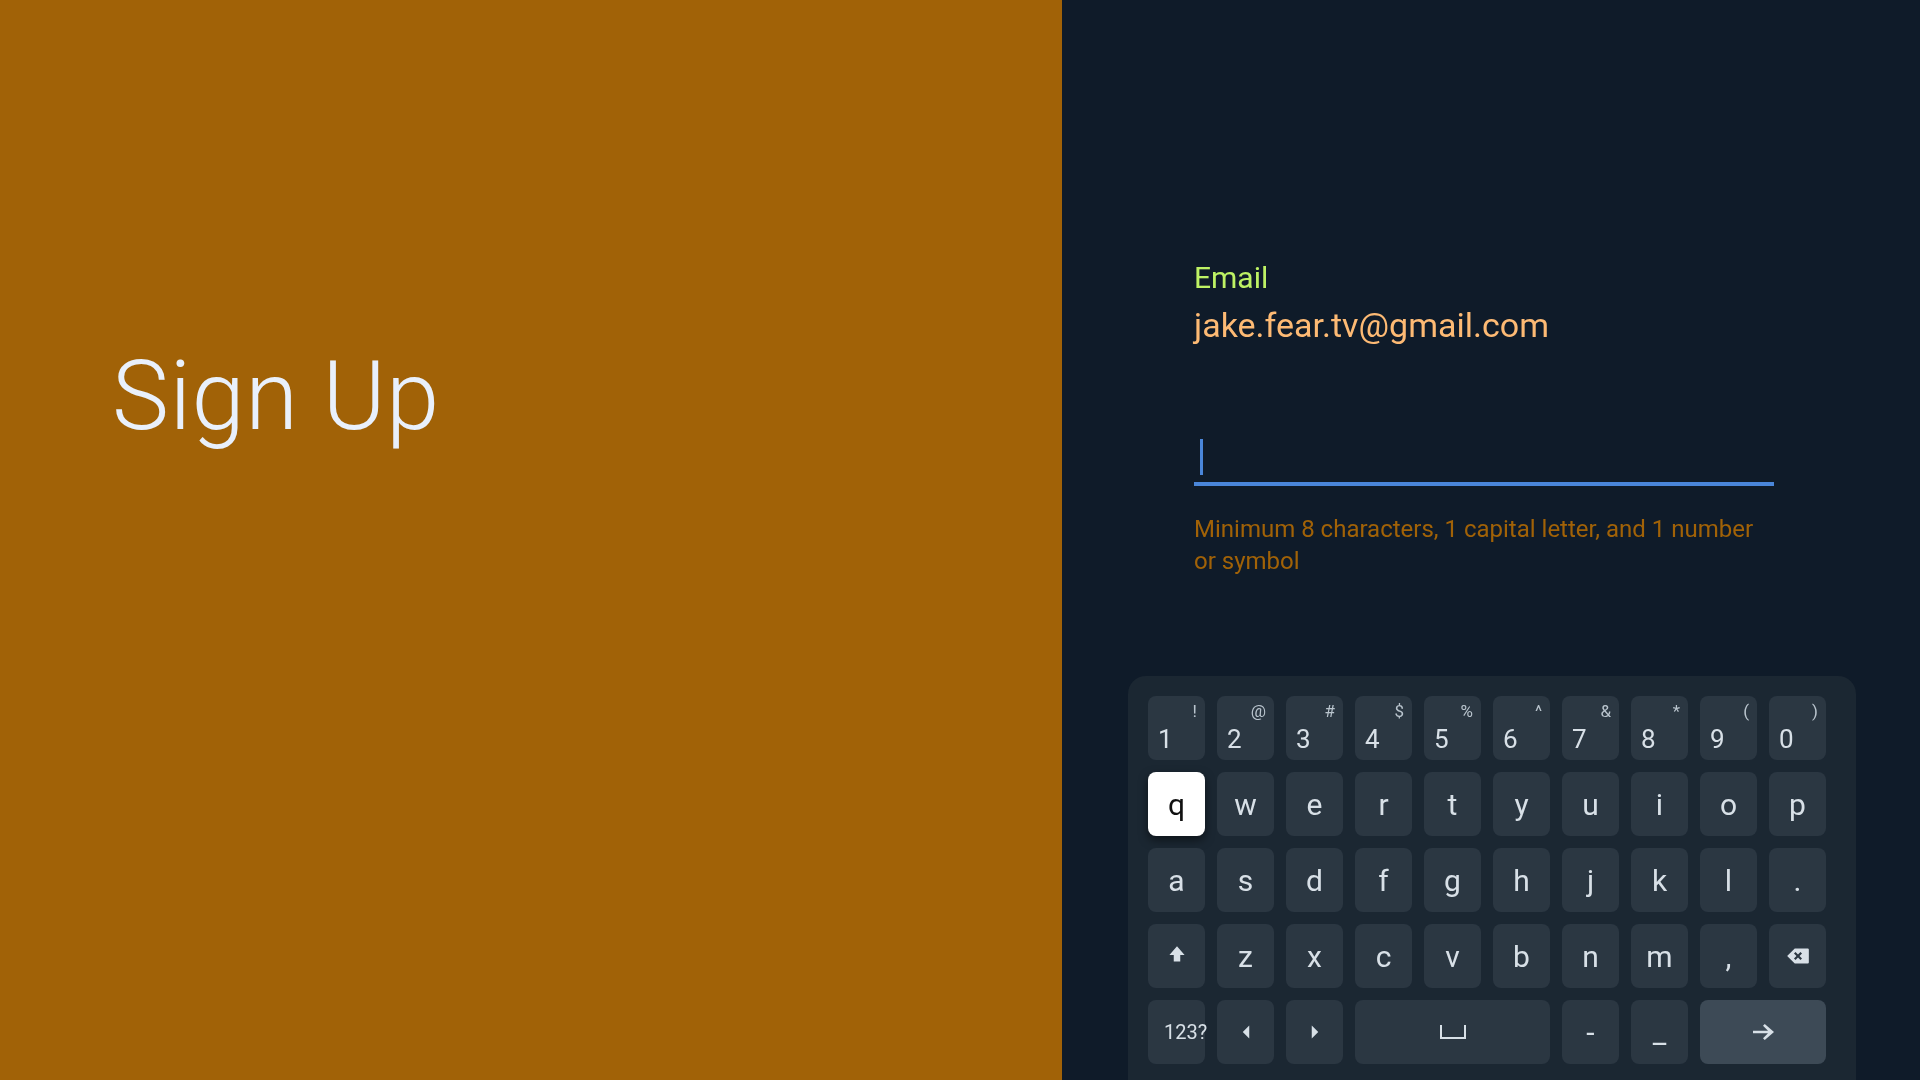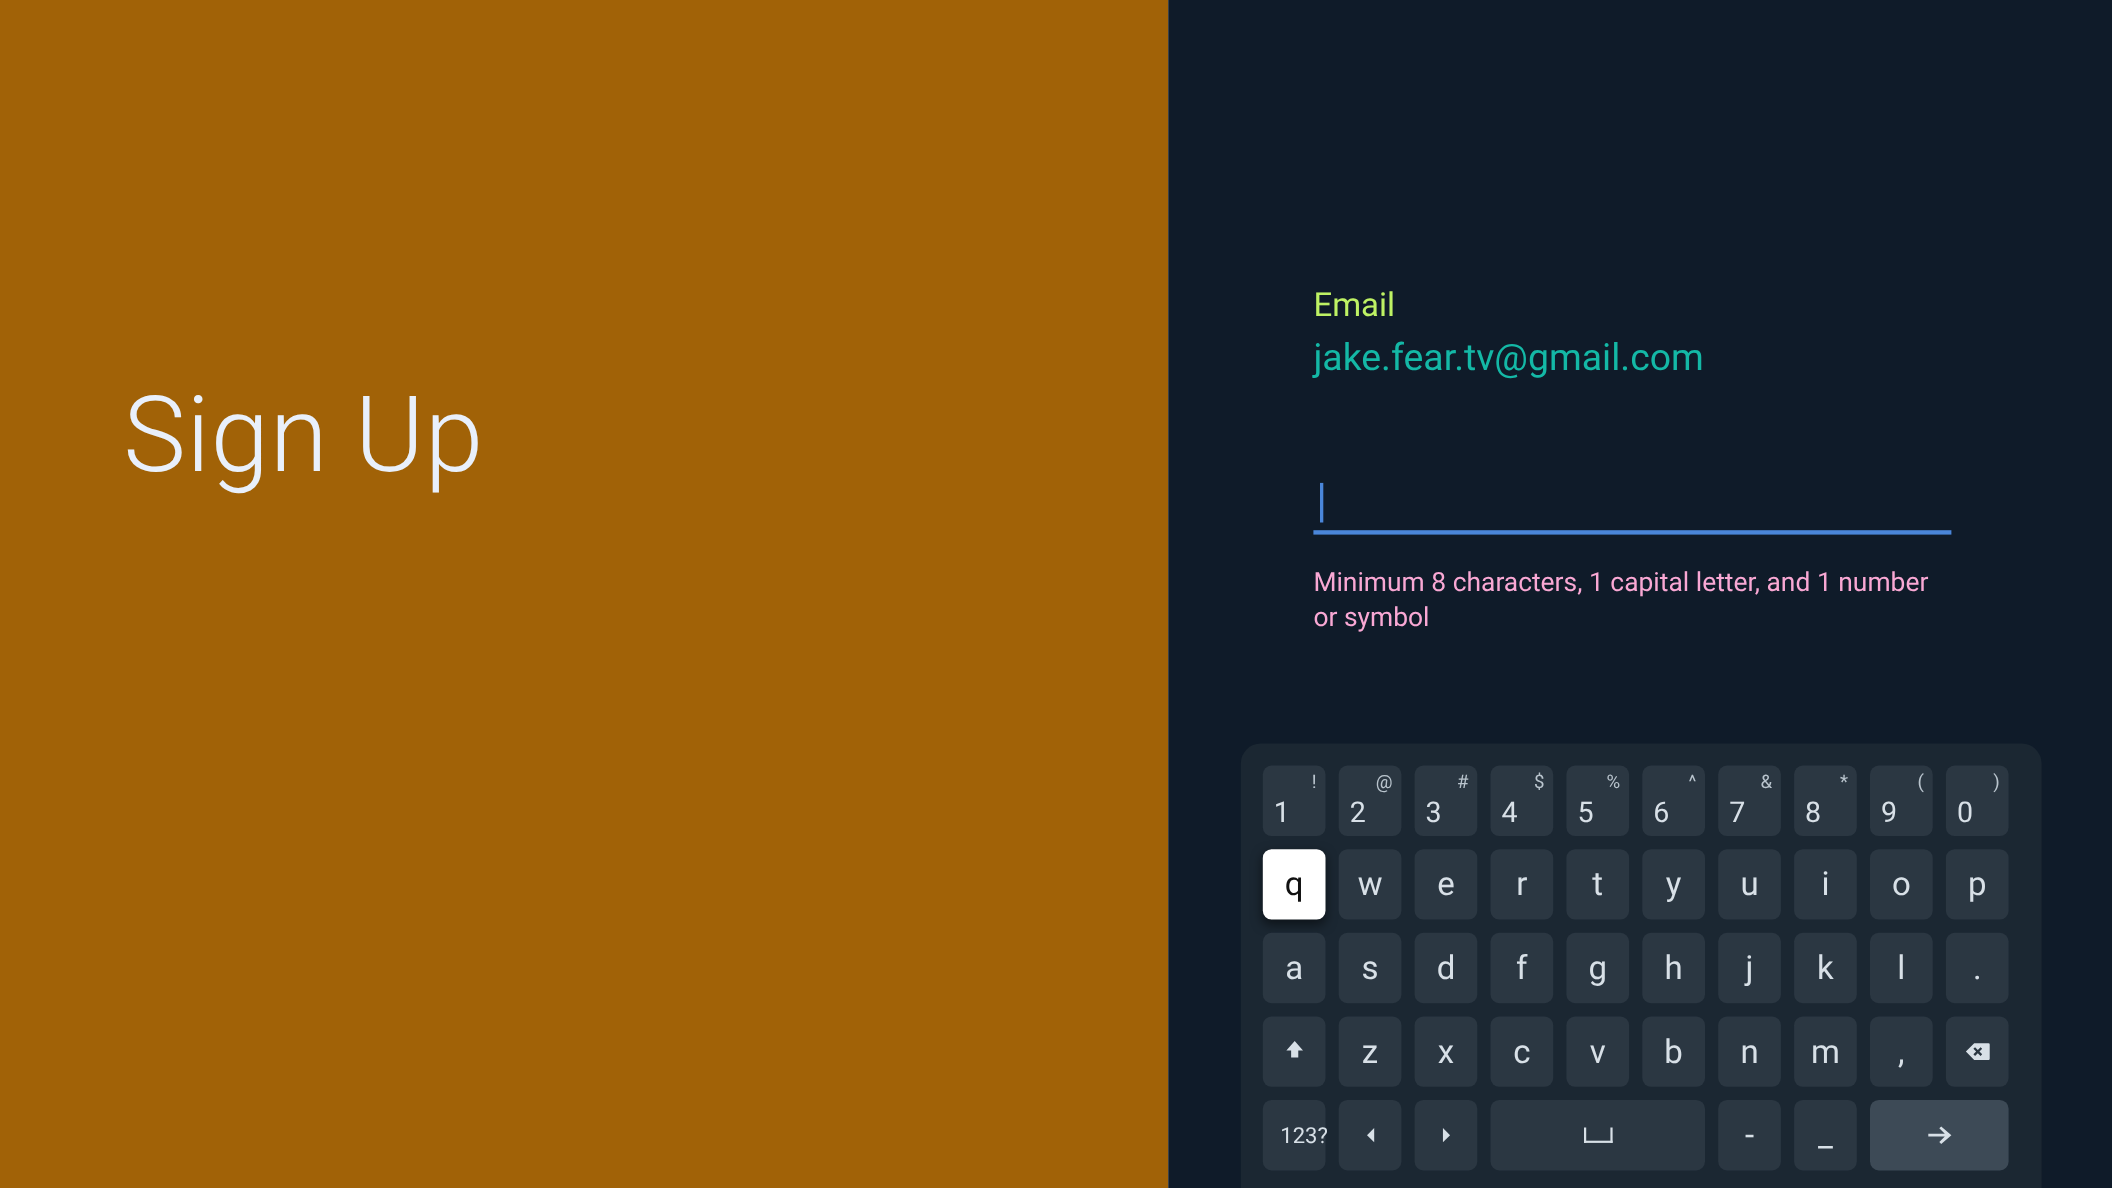--- a/index.html
+++ b/index.html
@@ -36,21 +36,21 @@
     width: 580px;
   }
   .label {
     font-size: 30px;
     font-weight: 400;
     color: #bef264;
   }
   .email-value {
     font-size: 34px;
     margin-top: 10px;
-    color: #14b8a6;
+    color: #fdba74;
   }
   .field-wrap {
     margin-top: 90px;
     position: relative;
     height: 52px;
   }
   .field {
     width: 100%;
     background: transparent;
     border: none;
@@ -67,21 +67,21 @@
     width: 3px;
     height: 36px;
     background: #4a86d9;
     animation: blink 1s step-start infinite;
   }
   @keyframes blink { 50% { opacity: 0; } }
   .hint {
     margin-top: 26px;
     font-size: 24px;
     line-height: 1.35;
-    color: #f9a8d4;
+    color: #a16207;
     max-width: 560px;
   }
 
   
   .keyboard {
     position: absolute;
     left: 66px;
     bottom: 0;
     width: 728px;
     background: #1b2732;

